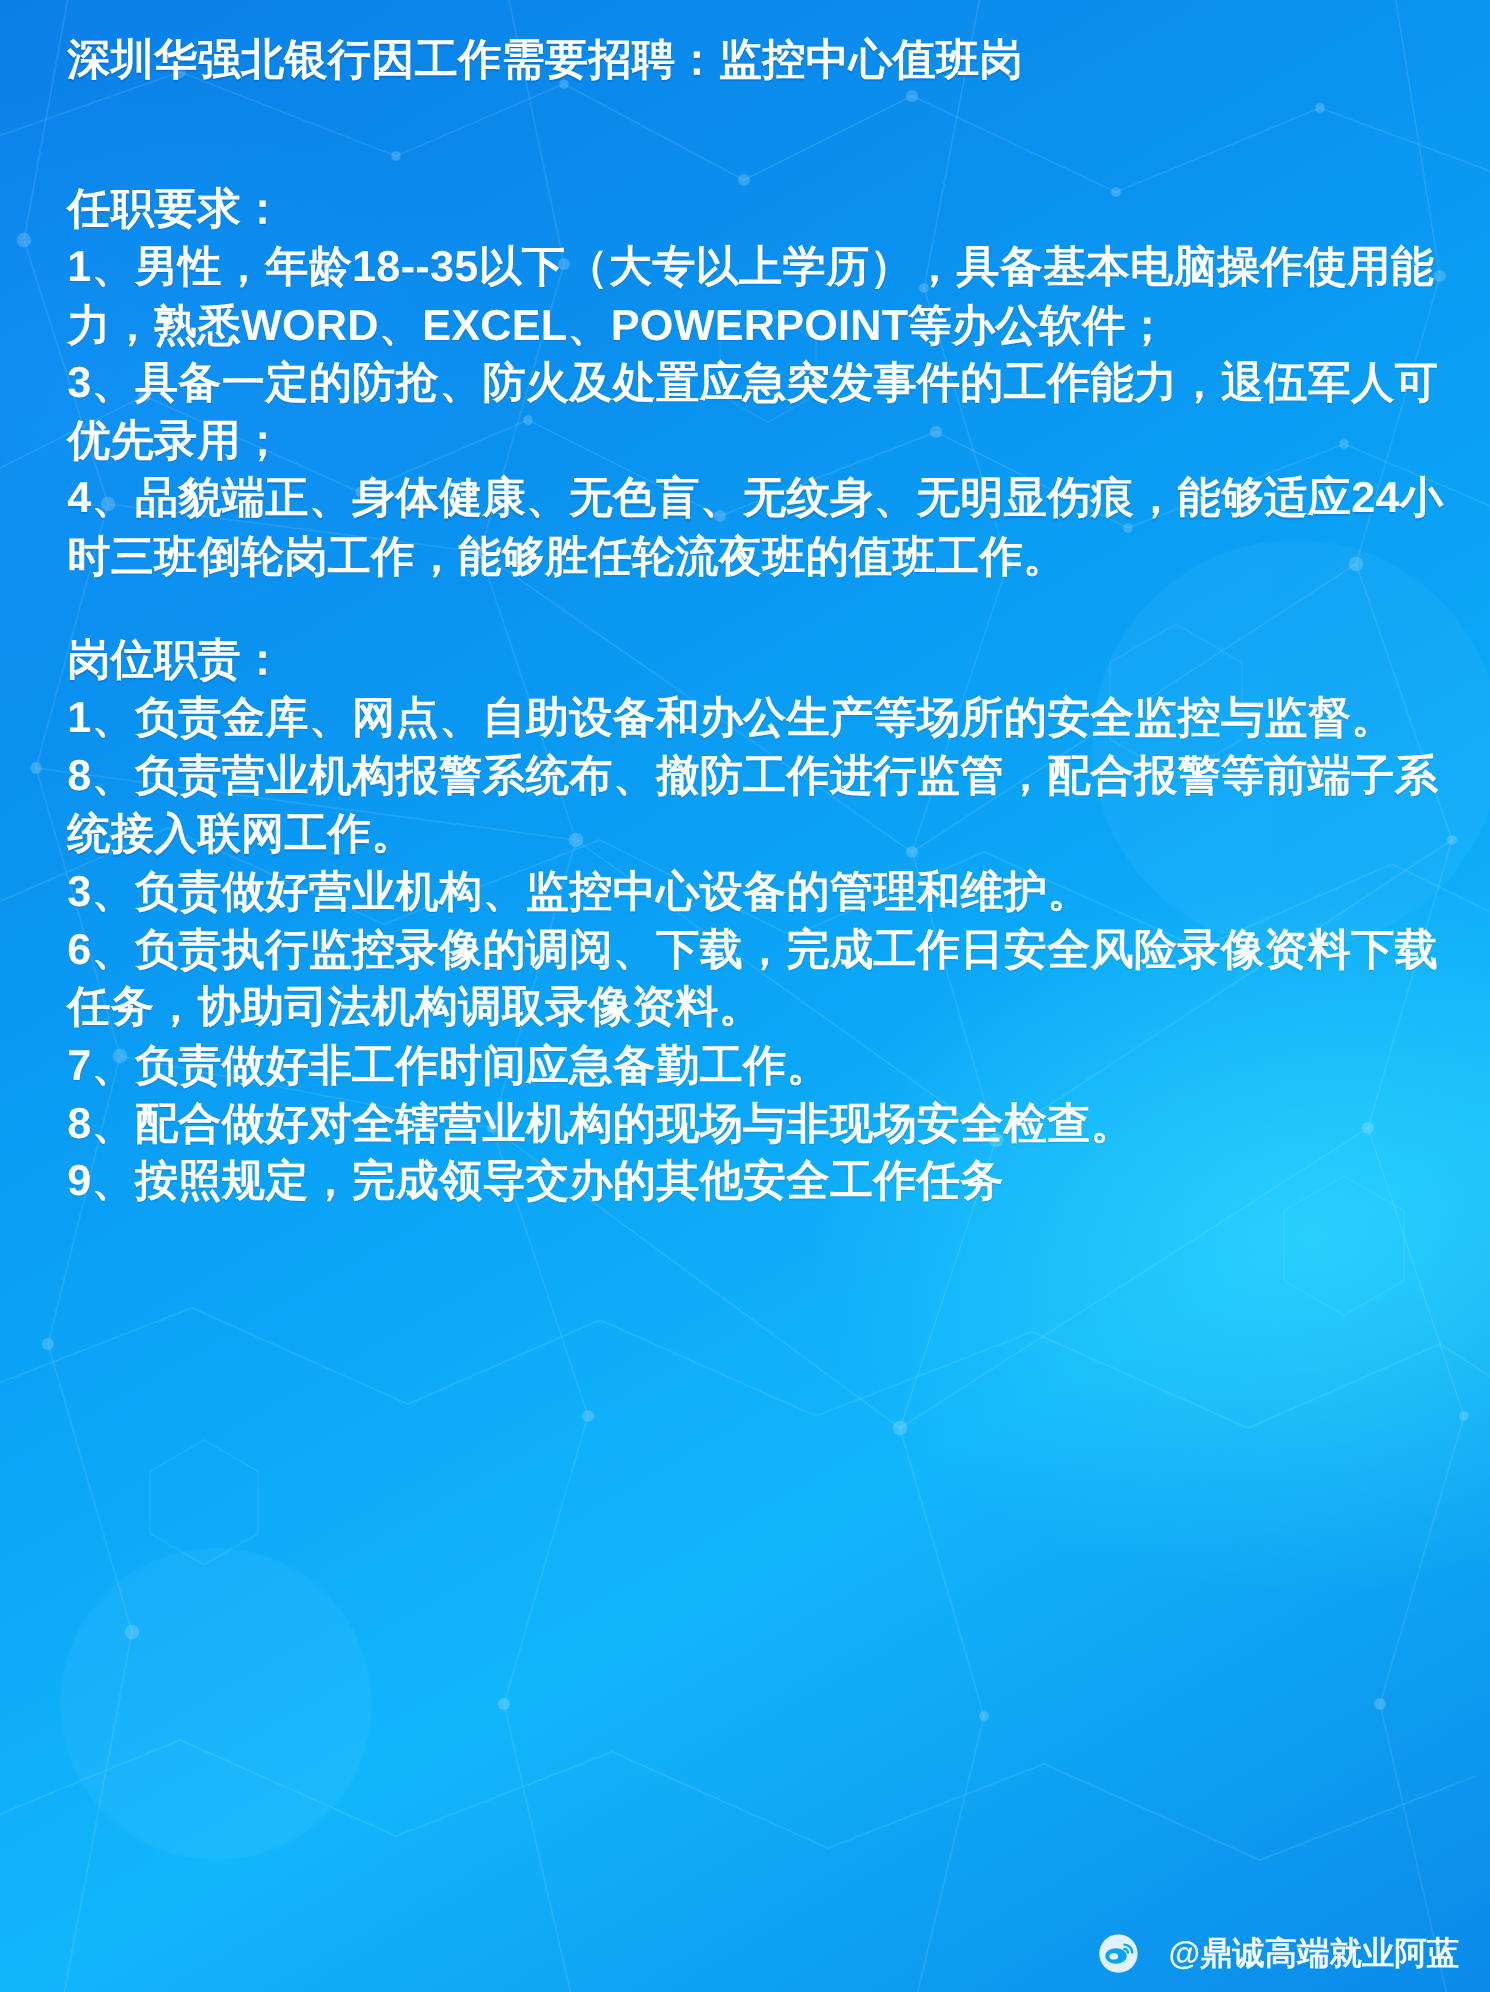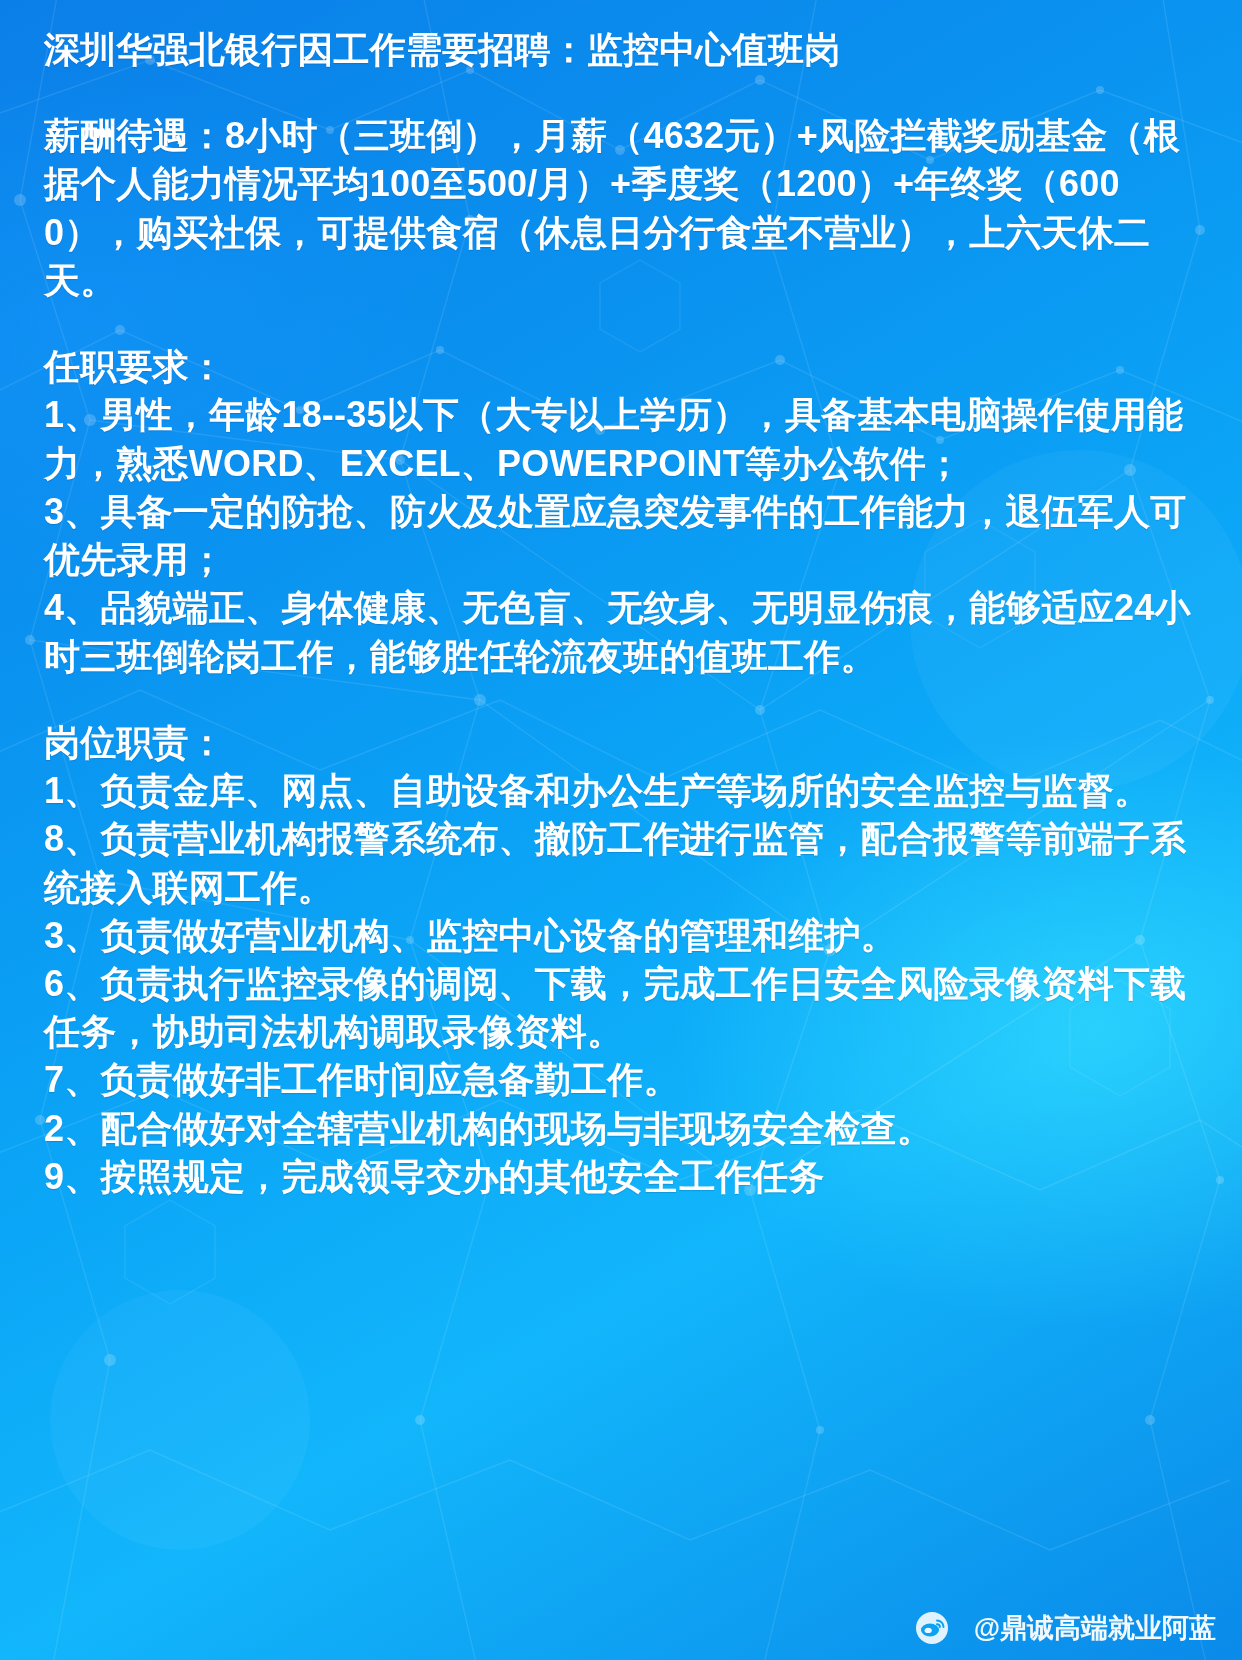--- a/index.html
+++ b/index.html
@@ -28,21 +28,21 @@
     position: absolute;
     inset: 0;
     pointer-events: none;
     opacity: 0.55;
   }
   .deco svg { width: 100%; height: 100%; display: block; }
 
   .content {
     position: relative;
     z-index: 3;
-    padding: 26px 30px 0 44px;
+    padding: 26px 30px 0 56px;
     color: #ffffff;
     font-size: 36px;
     line-height: 1.34;
     font-weight: 700;
     letter-spacing: 0.2px;
     text-shadow: 0 1px 1px rgba(0,40,90,0.18);
   }
   .para {
     margin: 0 0 0 0;
     white-space: pre-wrap;
@@ -148,38 +148,37 @@
       </g>
     </svg>
   </div>
 
   <div class="content">
 
     <p class="para heading">深圳华强北银行因工作需要招聘：监控中心值班岗</p>
 
     <div class="blank"></div>
 
-    <p class="para">薪酬待遇：8小时（三班倒），月薪（4632元）+风险拦截奖励基金（根据个人能力情况平均100至500/月）+季度奖（1200）+年终奖（6000），购买社保，可提供食宿（休息日分行食堂不营业），上六天休二天。</p>
 
     <div class="blank"></div>
 
     <p class="para">任职要求：</p>
     <p class="para">1、男性，年龄18--35以下（大专以上学历），具备基本电脑操作使用能力，熟悉WORD、EXCEL、POWERPOINT等办公软件；</p>
     <p class="para">3、具备一定的防抢、防火及处置应急突发事件的工作能力，退伍军人可优先录用；</p>
     <p class="para">4、品貌端正、身体健康、无色盲、无纹身、无明显伤痕，能够适应24小时三班倒轮岗工作，能够胜任轮流夜班的值班工作。</p>
 
     <div class="blank"></div>
 
     <p class="para">岗位职责：</p>
     <p class="para">1、负责金库、网点、自助设备和办公生产等场所的安全监控与监督。</p>
     <p class="para">8、负责营业机构报警系统布、撤防工作进行监管，配合报警等前端子系统接入联网工作。</p>
     <p class="para">3、负责做好营业机构、监控中心设备的管理和维护。</p>
     <p class="para">6、负责执行监控录像的调阅、下载，完成工作日安全风险录像资料下载任务，协助司法机构调取录像资料。</p>
     <p class="para">7、负责做好非工作时间应急备勤工作。</p>
-    <p class="para">2、配合做好对全辖营业机构的现场与非现场安全检查。</p>
+    <p class="para">8、配合做好对全辖营业机构的现场与非现场安全检查。</p>
     <p class="para">9、按照规定，完成领导交办的其他安全工作任务</p>
 
   </div>
 
   <div class="watermark">
     <span class="wb-logo">
       <svg viewBox="0 0 34 34" xmlns="http://www.w3.org/2000/svg">
         <circle cx="17" cy="17" r="16" fill="#ffffff" opacity="0.92"></circle>
         <ellipse cx="15" cy="19" rx="9" ry="6.4" fill="#0aa3f5"></ellipse>
         <ellipse cx="13.2" cy="19.4" rx="3.6" ry="2.6" fill="#ffffff"></ellipse>

